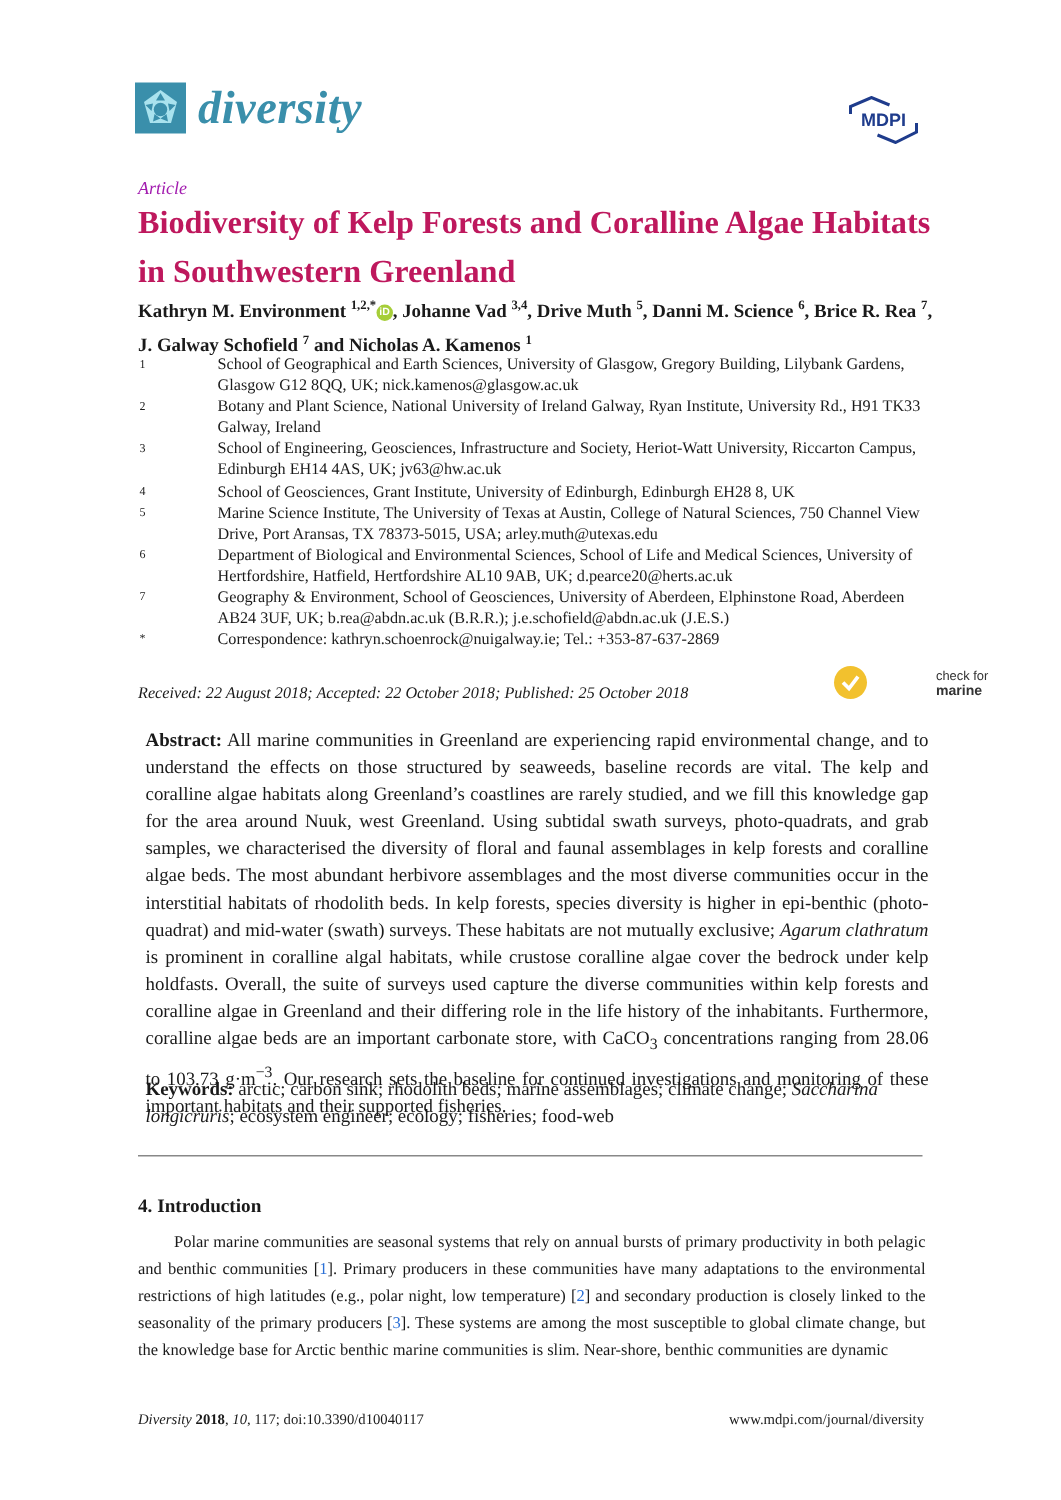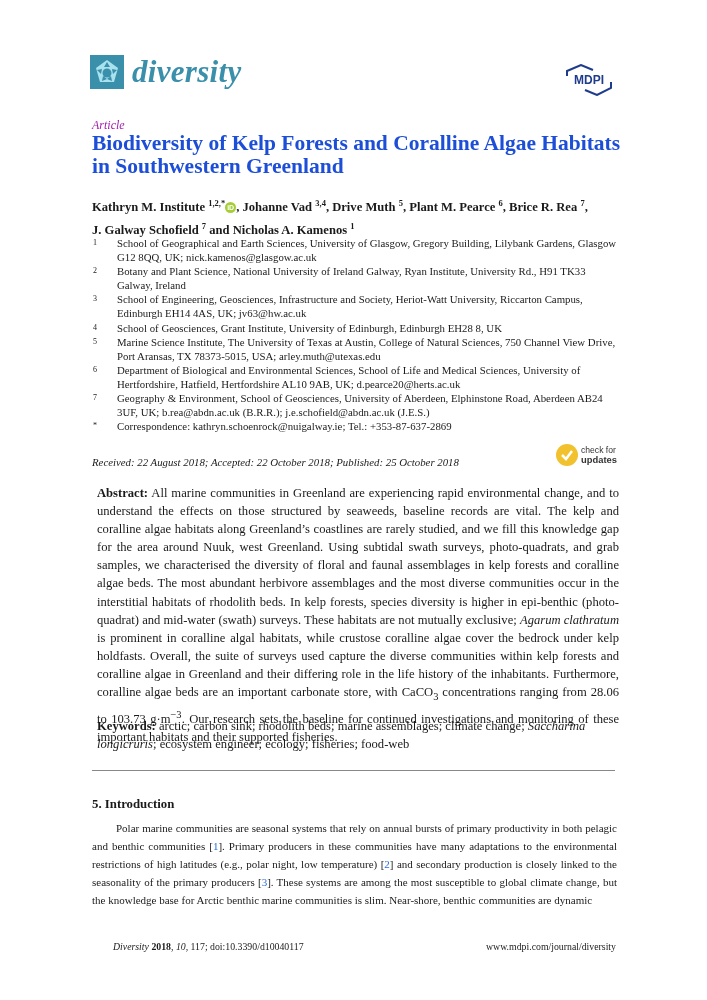--- a/index.html
+++ b/index.html
@@ -7,47 +7,47 @@
          font-family: "Liberation Serif", "DejaVu Serif", serif; color: #1a1a1a; }
   .abs { position: absolute; }
 
   
   .journal-logo { left: 90px; top: 54px; display: flex; align-items: center; }
   .logo-box { width: 34px; height: 34px; background: #3a8fab; display:flex; align-items:center; justify-content:center; }
   .journal-name { margin-left: 8px; font-size: 31px; font-style: italic; font-weight: bold; color: #3a8fab; letter-spacing: 0.3px; }
   .mdpi-logo { left: 563px; top: 64px; width: 52px; height: 32px; }
 
   .article-type { left: 92px; top: 118px; font-size: 12px; font-style: italic; color: #a21caf; }
-  .title { left: 92px; top: 132px; width: 540px; font-size: 21.5px; font-weight: bold; line-height: 23px; color: #1d4ed8; }
+  .title { left: 92px; top: 132px; width: 540px; font-size: 21.5px; font-weight: bold; line-height: 33px; color: #be185d; }
 
   .authors { left: 92px; top: 194px; width: 540px; font-size: 12.6px; font-weight: bold; line-height: 19px; }
   .authors sup { font-size: 8.5px; }
   .orcid { display:inline-block; width: 11px; height: 11px; border-radius: 50%; background:#a6ce39; color:#fff; font-size:7px; line-height:11px; text-align:center; vertical-align: 1px; font-family:"Liberation Sans", sans-serif; font-weight:bold; }
 
   .affils { left: 92px; top: 236px; width: 530px; font-size: 10.8px; line-height: 14.1px; }
   .affil { display: flex; }
   .affil .num { width: 24px; flex: none; font-size: 8px; padding-left: 1px; }
-  .affil .txt { flex: 1; }
+  .affil .txt { flex: 1; margin-left: 28px; }
 
   .dates { left: 92px; top: 456px; font-size: 10.8px; font-style: italic; }
-  .check-updates { left: 556px; top: 444px; display:flex; align-items:center; }
+  .check-updates { left: 556px; top: 444px; display:flex; align-items:center;gap:43px; }
   .cu-circle { width: 22px; height: 22px; border-radius: 50%; background: #f2c12e; display:flex; align-items:center; justify-content:center; }
   .cu-text { margin-left: 3px; font-family: "Liberation Sans", sans-serif; font-size: 8.6px; line-height: 9px; color:#333; }
   .cu-text b { display:block; font-size: 9.4px; }
 
   .abstract { left: 97px; top: 484px; width: 522px; font-size: 12.6px; line-height: 18.1px; text-align: justify; }
   .keywords { left: 97px; top: 717px; width: 522px; font-size: 12.6px; line-height: 18.1px; }
   .divider { left: 92px; top: 770px; width: 523px; height: 1px; background: #888; }
 
   .section-head { left: 92px; top: 797px; font-size: 12.8px; font-weight: bold; }
   .intro { left: 92px; top: 819px; width: 525px; font-size: 11px; line-height: 18.1px; text-align: justify; }
   .intro .indent { display: inline-block; width: 24px; }
   .ref { color: #2a6fd6; }
 
-  .footer-left { left: 92px; top: 941px; font-size: 9.8px; margin-left: 21px; }
+  .footer-left { left: 92px; top: 941px; font-size: 9.8px; }
   .footer-right { left: 468px; top: 941px; width: 148px; text-align: right; font-size: 9.8px; }
 </style>
 </head>
 <body>
 
 <div class="abs journal-logo">
   <div class="logo-box">
     <svg width="28" height="28" viewBox="0 0 28 28">
       <polygon points="14,2 25,10 21,24 7,24 3,10" fill="#a9e2ee"></polygon>
       <circle cx="14" cy="15" r="4.5" fill="#3a8fab"></circle>
@@ -66,24 +66,24 @@
     <polyline points="4,12 4,7 18,1 30,6" fill="none" stroke="#1f3c8c" stroke-width="2"></polyline>
     <polyline points="48,18 48,24 34,31 22,26" fill="none" stroke="#1f3c8c" stroke-width="2"></polyline>
     <text x="26" y="20" text-anchor="middle" font-family="Liberation Sans, sans-serif" font-weight="bold" font-size="12" fill="#1f3c8c">MDPI</text>
   </svg>
 </div>
 
 <div class="abs article-type">Article</div>
 <div class="abs title">Biodiversity of Kelp Forests and Coralline Algae Habitats in Southwestern Greenland</div>
 
 <div class="abs authors">
-  <span>Kathryn M. Institute</span>&nbsp;<sup>1,2,*</sup><span class="orcid">iD</span>,
+  <span>Kathryn M. Environment</span>&nbsp;<sup>1,2,*</sup><span class="orcid">iD</span>,
   <span>Johanne Vad</span>&nbsp;<sup>3,4</sup>,
   <span>Drive Muth</span>&nbsp;<sup>5</sup>,
-  <span>Plant M. Pearce</span>&nbsp;<sup>6</sup>,
+  <span>Danni M. Science</span>&nbsp;<sup>6</sup>,
   <span>Brice R. Rea</span>&nbsp;<sup>7</sup>,<br>
   <span>J. Galway Schofield</span>&nbsp;<sup>7</sup> and
   <span>Nicholas A. Kamenos</span>&nbsp;<sup>1</sup>
 </div>
 
 <div class="abs affils">
   <div class="affil">
       <span class="num">1</span>
       <span class="txt">School of Geographical and Earth Sciences, University of Glasgow, Gregory Building, Lilybank Gardens, Glasgow G12 8QQ, UK; nick.kamenos@glasgow.ac.uk</span>
     </div>
@@ -120,35 +120,35 @@
 <div class="abs dates">Received: 22 August 2018; Accepted: 22 October 2018; Published: 25 October 2018</div>
 
 <div class="abs check-updates">
   <div class="cu-circle">
     <svg width="14" height="14" viewBox="0 0 14 14">
         <polyline points="2,7 6,11 12,3" fill="none" stroke="#fff" stroke-width="2.5"></polyline>
       </svg>
   </div>
   <div class="cu-text">
     <span>check for</span>
-    <b>updates</b>
+    <b>marine</b>
   </div>
 </div>
 
 <div class="abs abstract">
   <b>Abstract:</b><span> All marine communities in Greenland are experiencing rapid environmental change, and to understand the effects on those structured by seaweeds, baseline records are vital. The kelp and coralline algae habitats along Greenland’s coastlines are rarely studied, and we fill this knowledge gap for the area around Nuuk, west Greenland. Using subtidal swath surveys, photo-quadrats, and grab samples, we characterised the diversity of floral and faunal assemblages in kelp forests and coralline algae beds. The most abundant herbivore assemblages and the most diverse communities occur in the interstitial habitats of rhodolith beds. In kelp forests, species diversity is higher in epi-benthic (photo-quadrat) and mid-water (swath) surveys. These habitats are not mutually exclusive; </span><i>Agarum clathratum</i><span> is prominent in coralline algal habitats, while crustose coralline algae cover the bedrock under kelp holdfasts. Overall, the suite of surveys used capture the diverse communities within kelp forests and coralline algae in Greenland and their differing role in the life history of the inhabitants. Furthermore, coralline algae beds are an important carbonate store, with CaCO</span><sub>3</sub><span> concentrations ranging from 28.06 to 103.73 g·m</span><sup>−3</sup><span>. Our research sets the baseline for continued investigations and monitoring of these important habitats and their supported fisheries.</span>
 </div>
 
 <div class="abs keywords">
   <b>Keywords:</b><span> arctic; carbon sink; rhodolith beds; marine assemblages; climate change; </span><i>Saccharina longicruris</i><span>; ecosystem engineer; ecology; fisheries; food-web</span>
 </div>
 
 <div class="abs divider"></div>
 
-<div class="abs section-head">5. Introduction</div>
+<div class="abs section-head">4. Introduction</div>
 <div class="abs intro">
   <span class="indent"></span><span>Polar marine communities are seasonal systems that rely on annual bursts of primary productivity in both pelagic and benthic communities [</span><a class="ref">1</a><span>]. Primary producers in these communities have many adaptations to the environmental restrictions of high latitudes (e.g., polar night, low temperature) [</span><a class="ref">2</a><span>] and secondary production is closely linked to the seasonality of the primary producers [</span><a class="ref">3</a><span>]. These systems are among the most susceptible to global climate change, but the knowledge base for Arctic benthic marine communities is slim. Near-shore, benthic communities are dynamic</span>
 </div>
 
 <div class="abs footer-left">
   <i>Diversity</i> <b>2018</b>, <i>10</i><span>, 117; doi:10.3390/d10040117</span>
 </div>
 <div class="abs footer-right">www.mdpi.com/journal/diversity</div>
 
 </body></html>

